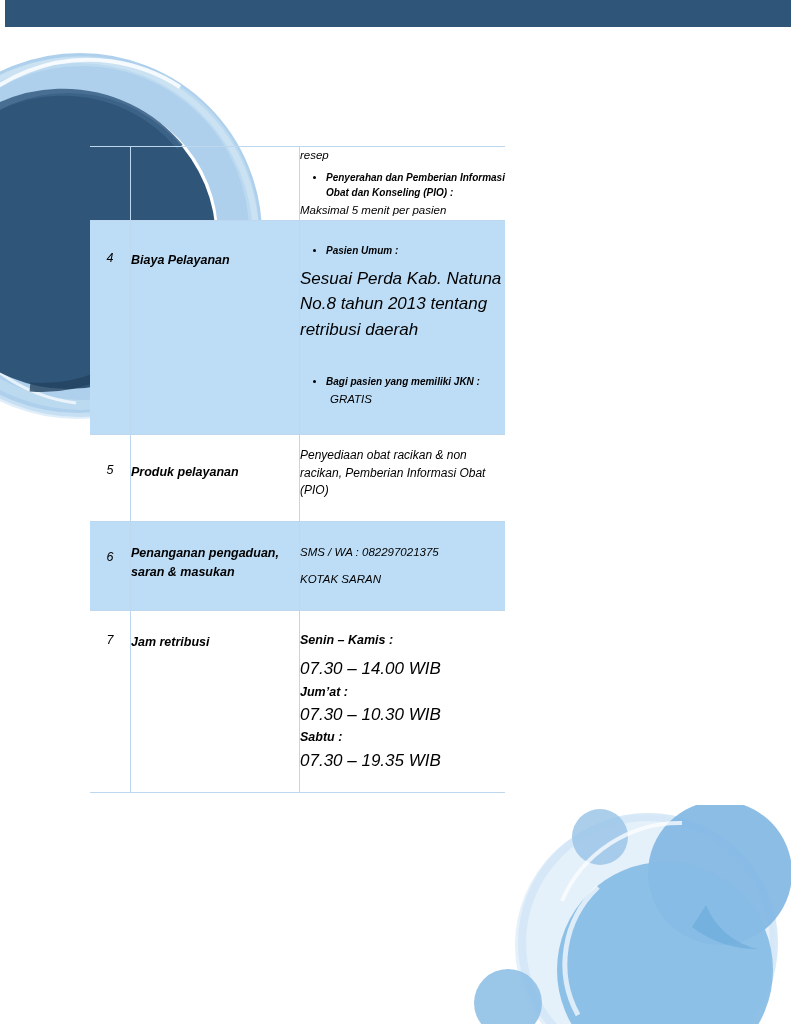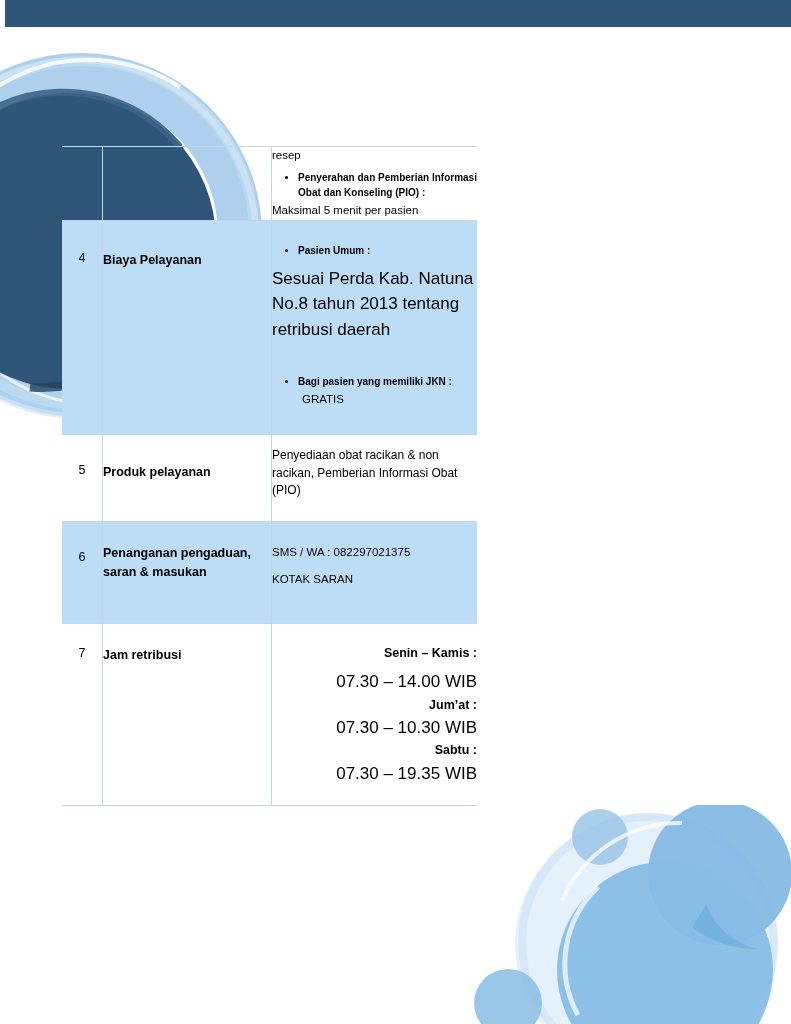--- a/index.html
+++ b/index.html
@@ -49,26 +49,27 @@
     top: 805px;
     width: 340px;
     height: 240px;
     pointer-events: none;
   }
   .deco-br svg { display:block; width:100%; height:100%; }
 
   
   .sp-table {
     position: absolute;
-    left: 62px;
+    left: 90px;
     top: 146px;
     width: 413px;
     border-collapse: collapse;
     table-layout: fixed;
     z-index: 5;
+    font-style: italic;
   }
   .sp-table td {
     vertical-align: top;
     padding: 0;
     border-top: 1px solid #BDD7EE;
     border-bottom: 1px solid #BDD7EE;
     border-left: 1px solid #BDD7EE;
     border-right: none;
     background: transparent;
   }
@@ -122,31 +123,31 @@
   }
   .sub-indent { margin-left: 30px; }
   .plain {
     font-size: 17px;
     font-weight: normal;
     line-height: 1.5;
     margin: 8px 0 8px 0;
   }
   .spacer-md { height: 18px; }
 
-  .line        { margin: 0; text-align: right; }
+  .line        { margin: 0; }
   .line.bold   { font-weight: bold; font-size: 12.5px; line-height: 1.55; }
   .line.normal { font-weight: normal; font-size: 17px; line-height: 1.55; }
   .line.gap    { margin-top: 6px; }
 
   .contact-line {
     font-size: 11.5px;
     line-height: 1.5;
     margin: 0 0 9px 0;
   }
-  .contact-line.last { margin-bottom: 13px; }
+  .contact-line.last { margin-bottom: 0; }
 </style>
 </head>
 <body>
 
 <div class="page">
 
   <div class="header-band"></div>
 
   <div class="deco-tl">
     <svg viewBox="0 0 400 400" xmlns="http://www.w3.org/2000/svg">

